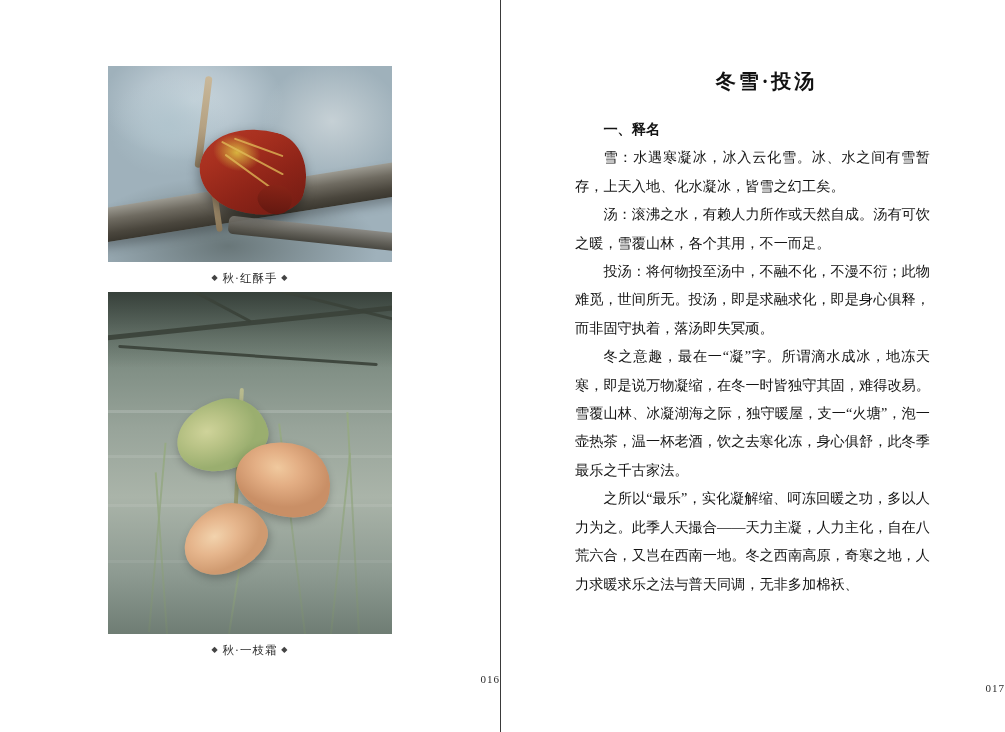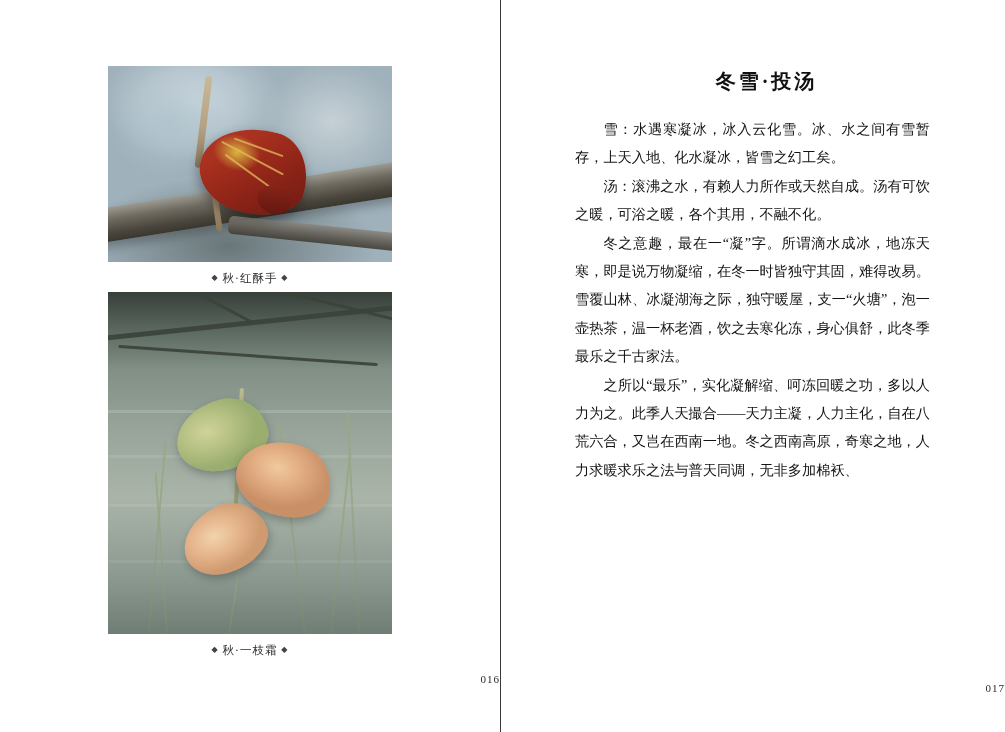--- a/index.html
+++ b/index.html
@@ -345,22 +345,24 @@
       </div>
     </div>
 
     <div class="folio folio-left">016</div>
   </div>
 
   <div class="page page-right">
     <div class="article-title">冬雪·投汤</div>
 
     <div class="body-text">
+      <p class="heading">一、释名</p>
       <p>雪：水遇寒凝冰，冰入云化雪。冰、水之间有雪暂存，上天入地、化水凝冰，皆雪之幻工矣。</p>
-      <p>汤：滚沸之水，有赖人力所作或天然自成。汤有可饮之暖，可浴之暖，各个其用，不融不化。</p>
+      <p>汤：滚沸之水，有赖人力所作或天然自成。汤有可饮之暖，雪覆山林，各个其用，不一而足。</p>
+      <p>投汤：将何物投至汤中，不融不化，不漫不衍；此物难觅，世间所无。投汤，即是求融求化，即是身心俱释，而非固守执着，落汤即失冥顽。</p>
       <p>冬之意趣，最在一“凝”字。所谓滴水成冰，地冻天寒，即是说万物凝缩，在冬一时皆独守其固，难得改易。雪覆山林、冰凝湖海之际，独守暖屋，支一“火塘”，泡一壶热茶，温一杯老酒，饮之去寒化冻，身心俱舒，此冬季最乐之千古家法。</p>
       <p>之所以“最乐”，实化凝解缩、呵冻回暖之功，多以人力为之。此季人天撮合——天力主凝，人力主化，自在八荒六合，又岂在西南一地。冬之西南高原，奇寒之地，人力求暖求乐之法与普天同调，无非多加棉袄、</p>
     </div>
 
     <div class="folio folio-right">017</div>
   </div>
 
 </div>
 
 </body></html>

